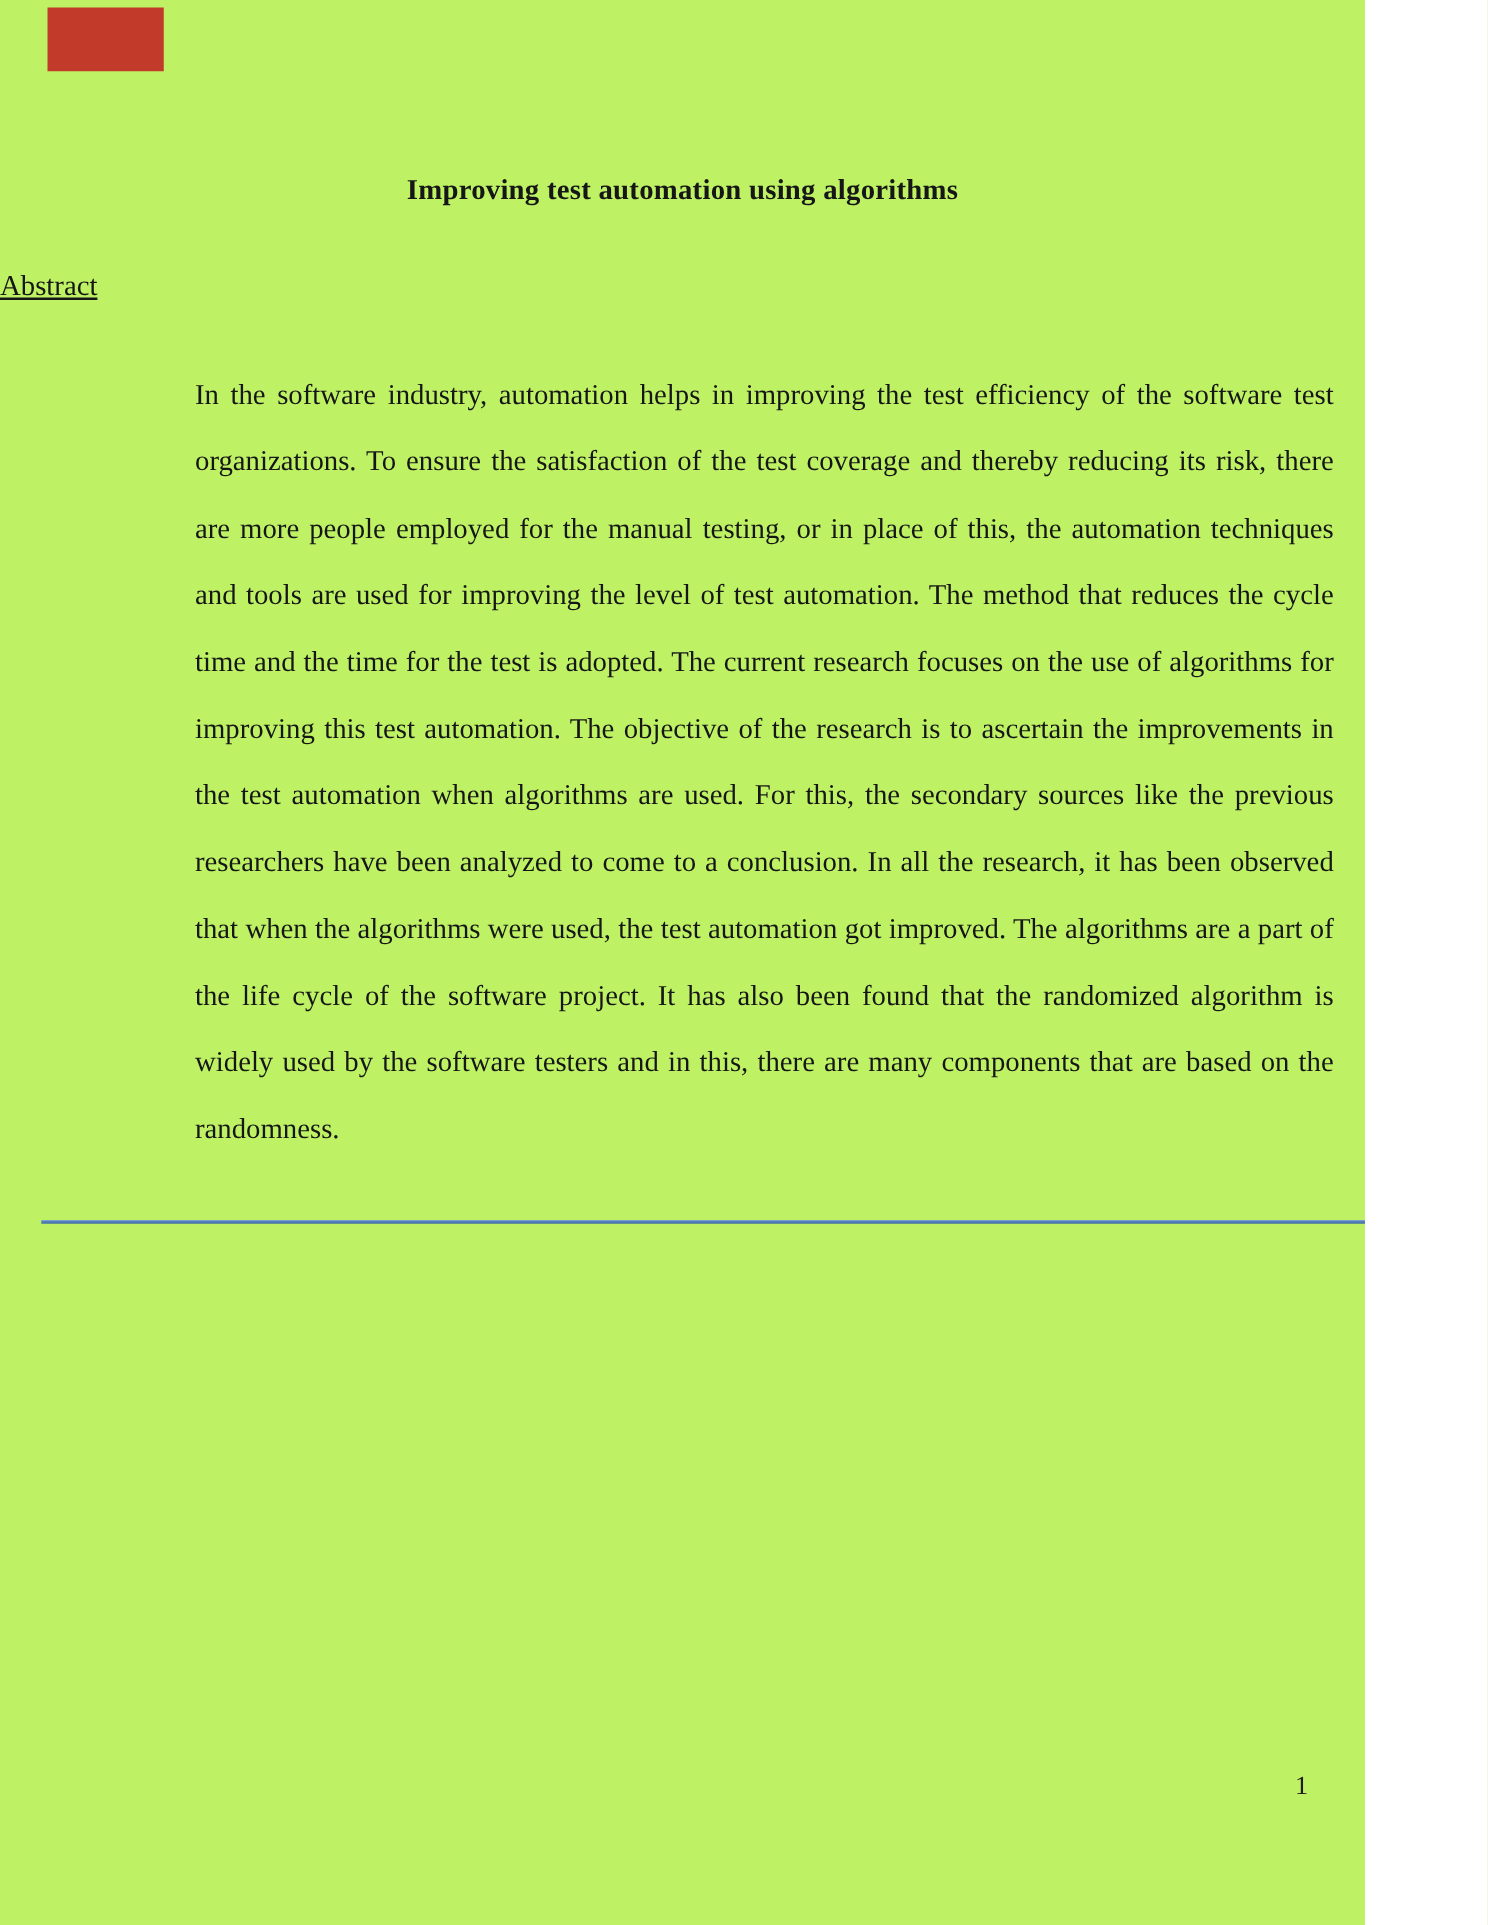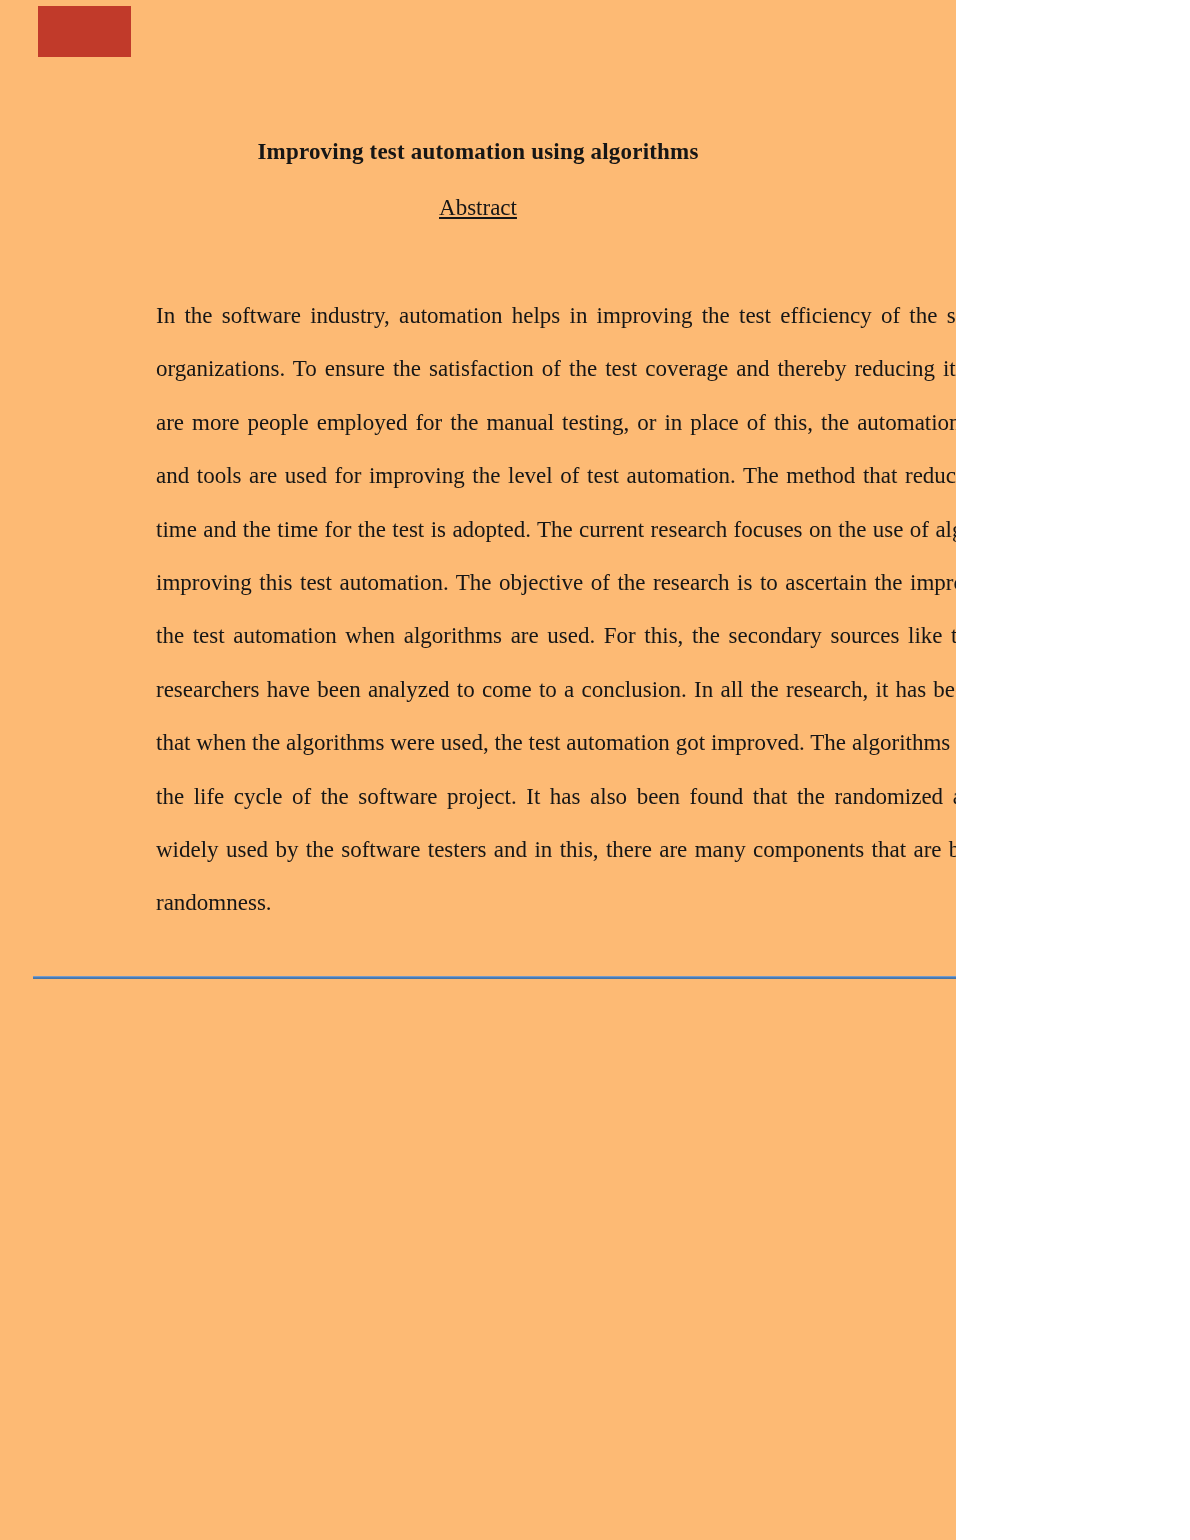--- a/index.html
+++ b/index.html
@@ -2,23 +2,23 @@
 <html><head>
 <meta charset="utf-8">
 <style>
   html, body {
     margin: 0;
     padding: 0;
     background: #ffffff;
   }
   .page {
     position: relative;
-    width: 956px;
+    width: 1092px;
     height: 1540px;
-    background: #fdba74;
+    background: #bef264;
     font-family: "Liberation Serif", "DejaVu Serif", serif;
     color: #161616;
     overflow: hidden;
   }
   .red-marker {
     position: absolute;
     left: 38px;
     top: 6px;
     width: 93px;
     height: 51px;
@@ -30,25 +30,24 @@
     left: 0;
     width: 100%;
     margin: 0;
     text-align: center;
     font-size: 23px;
     font-weight: bold;
     letter-spacing: 0.2px;
   }
   .abstract-heading {
     position: absolute;
-    top: 195px;
+    top: 216px;
     left: 0;
     width: 100%;
     margin: 0;
-    text-align: center;
     font-size: 23px;
     font-weight: normal;
     text-decoration: underline;
   }
   .abstract-body {
     position: absolute;
     top: 273px;
     left: 140px;
     width: 911px;
     margin: 16px;

